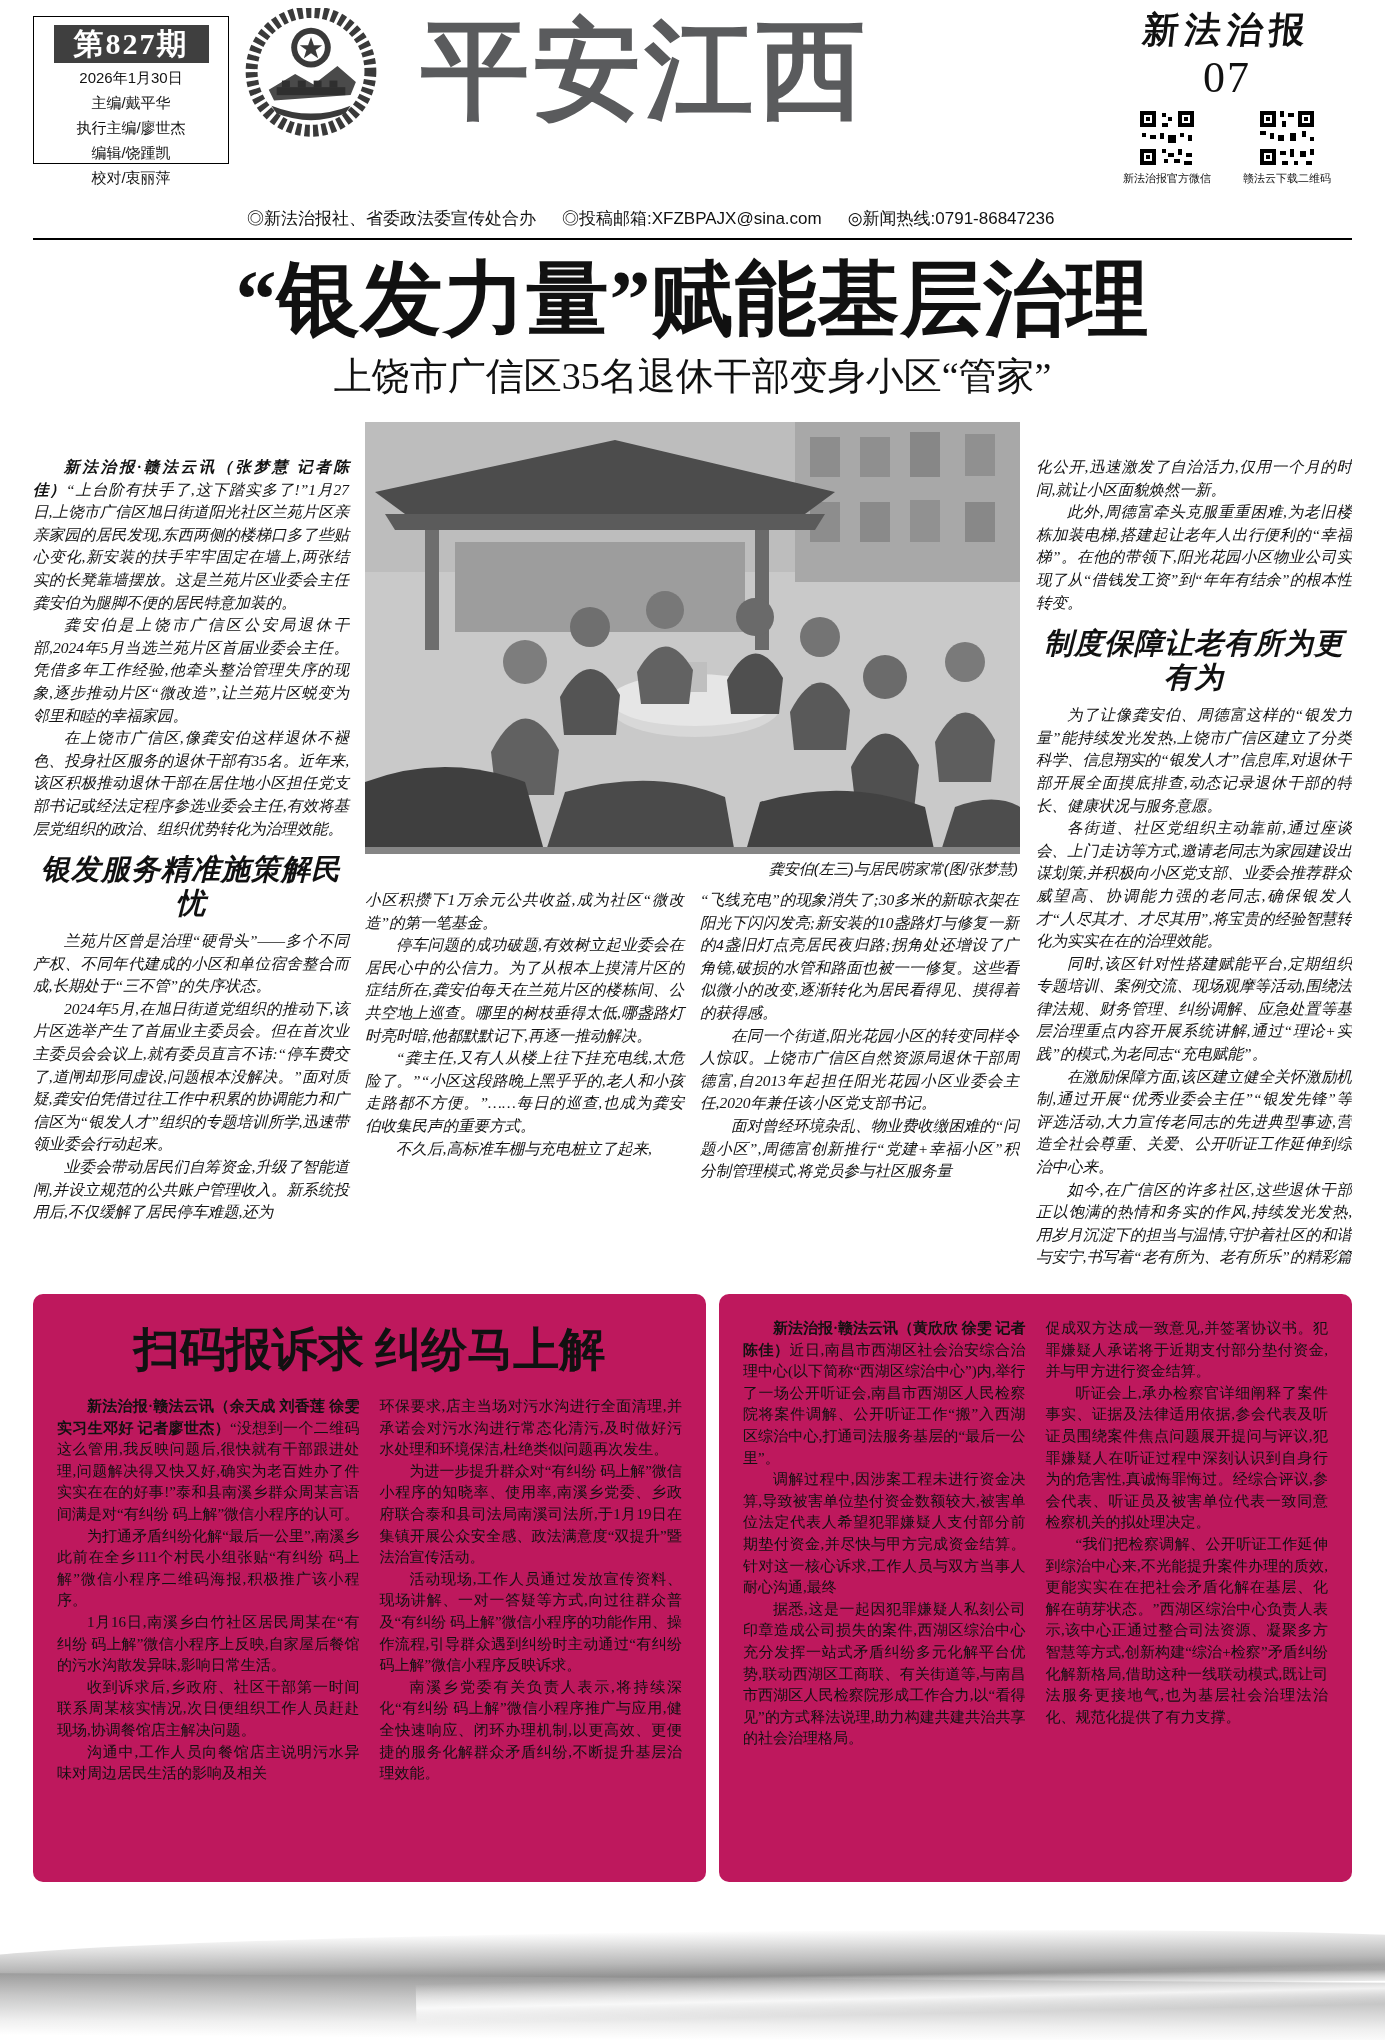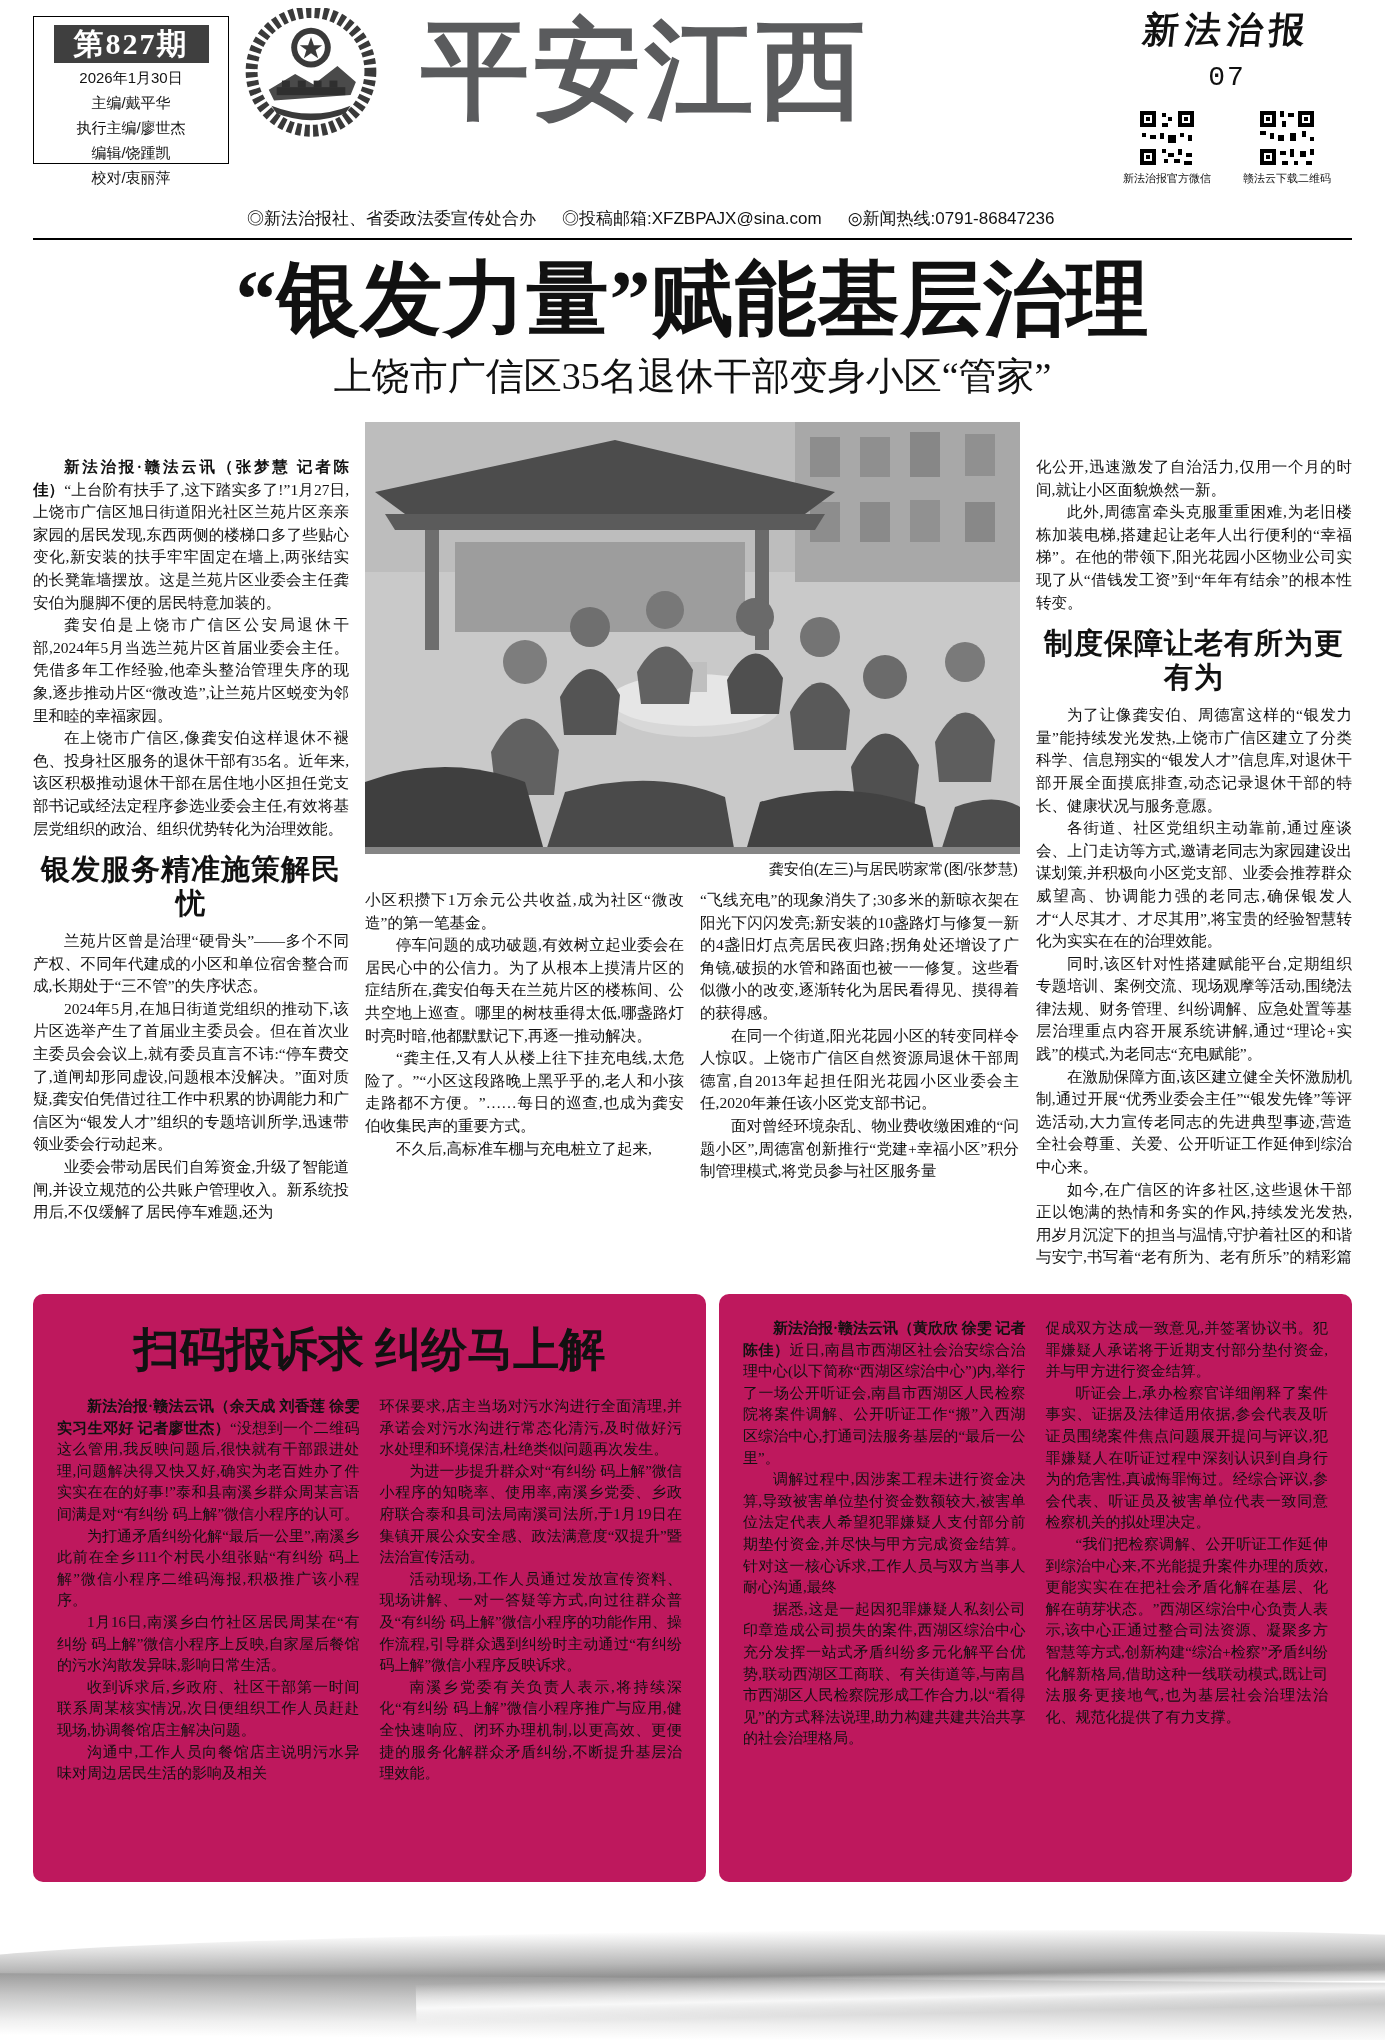--- a/index.html
+++ b/index.html
@@ -14,37 +14,37 @@
   .issue-no{display:inline-block;background:#3f3f3f;color:#fff;font-weight:bold;
             font-size:30px;line-height:38px;padding:0 20px;letter-spacing:2px;}
   .issue-meta{font-family:"Liberation Sans",sans-serif;font-size:15px;line-height:21px;margin-top:4px;}
   .emblem{position:absolute;left:212px;top:8px;width:132px;height:132px;}
   .paper-title{position:absolute;left:352px;top:-4px;width:520px;text-align:center;
                font-size:108px;line-height:150px;font-weight:bold;color:#5a5b5d;
                letter-spacing:4px;white-space:nowrap;}
   .mast-right{position:absolute;right:0;top:6px;width:250px;text-align:center;}
   .brand-callig{font-size:36px;font-weight:bold;letter-spacing:6px;transform:skewX(-6deg);
                 font-family:"Liberation Serif",serif;white-space:nowrap;}
-  .page-no{font-family:Liberation Mono, monospace;font-size:28px;line-height:46px;letter-spacing:2px;}
+  .page-no{font-family:Liberation Serif, serif;font-size:44px;line-height:46px;letter-spacing:2px;}
   .qr-row{display:flex;justify-content:center;gap:16px;margin-top:8px;}
   .qr-item{width:104px;}
   .qr-item svg{width:58px;height:58px;display:block;margin:0 auto;}
   .qr-label{font-family:"Liberation Sans",sans-serif;font-size:11px;margin-top:4px;white-space:nowrap;}
   .contact-line{position:absolute;left:214px;bottom:8px;font-family:"Liberation Sans",sans-serif;
                 font-size:17px;white-space:nowrap;}
   .contact-line span{margin-right:26px;}
 
   
   .headline-block{text-align:center;margin:14px 33px 0;}
   .main-headline{font-size:82px;line-height:92px;font-weight:900;letter-spacing:1px;margin:4px;
                  font-family:"Liberation Serif",serif;}
   .sub-headline{font-size:38px;line-height:40px;font-weight:500;margin-top:10px;}
 
   
-  .article-area{display:flex;gap:16px;margin:26px 33px 16px;height:846px;overflow:hidden;}
+  .article-area{display:flex;gap:16px;margin:26px 33px 16px;height:846px;overflow:hidden;font-style:italic;}
   .col{width:316px;box-sizing:border-box;}
   .col-pad{padding-top:34px;}
   .mid{width:655px;}
   .photo-wrap svg{display:block;width:655px;height:432px;}
   .photo-caption{font-family:"Liberation Sans",sans-serif;font-size:15px;text-align:right;
                  margin:6px 2px 10px 0;}
   .mid-cols{display:flex;gap:16px;height:350px;overflow:hidden;}
   .mid-cols .col{width:319px;}
   p.body{font-size:15.5px;line-height:22.6px;text-align:justify;text-indent:2em;margin:0;}
   p.cont{text-indent:0;}

